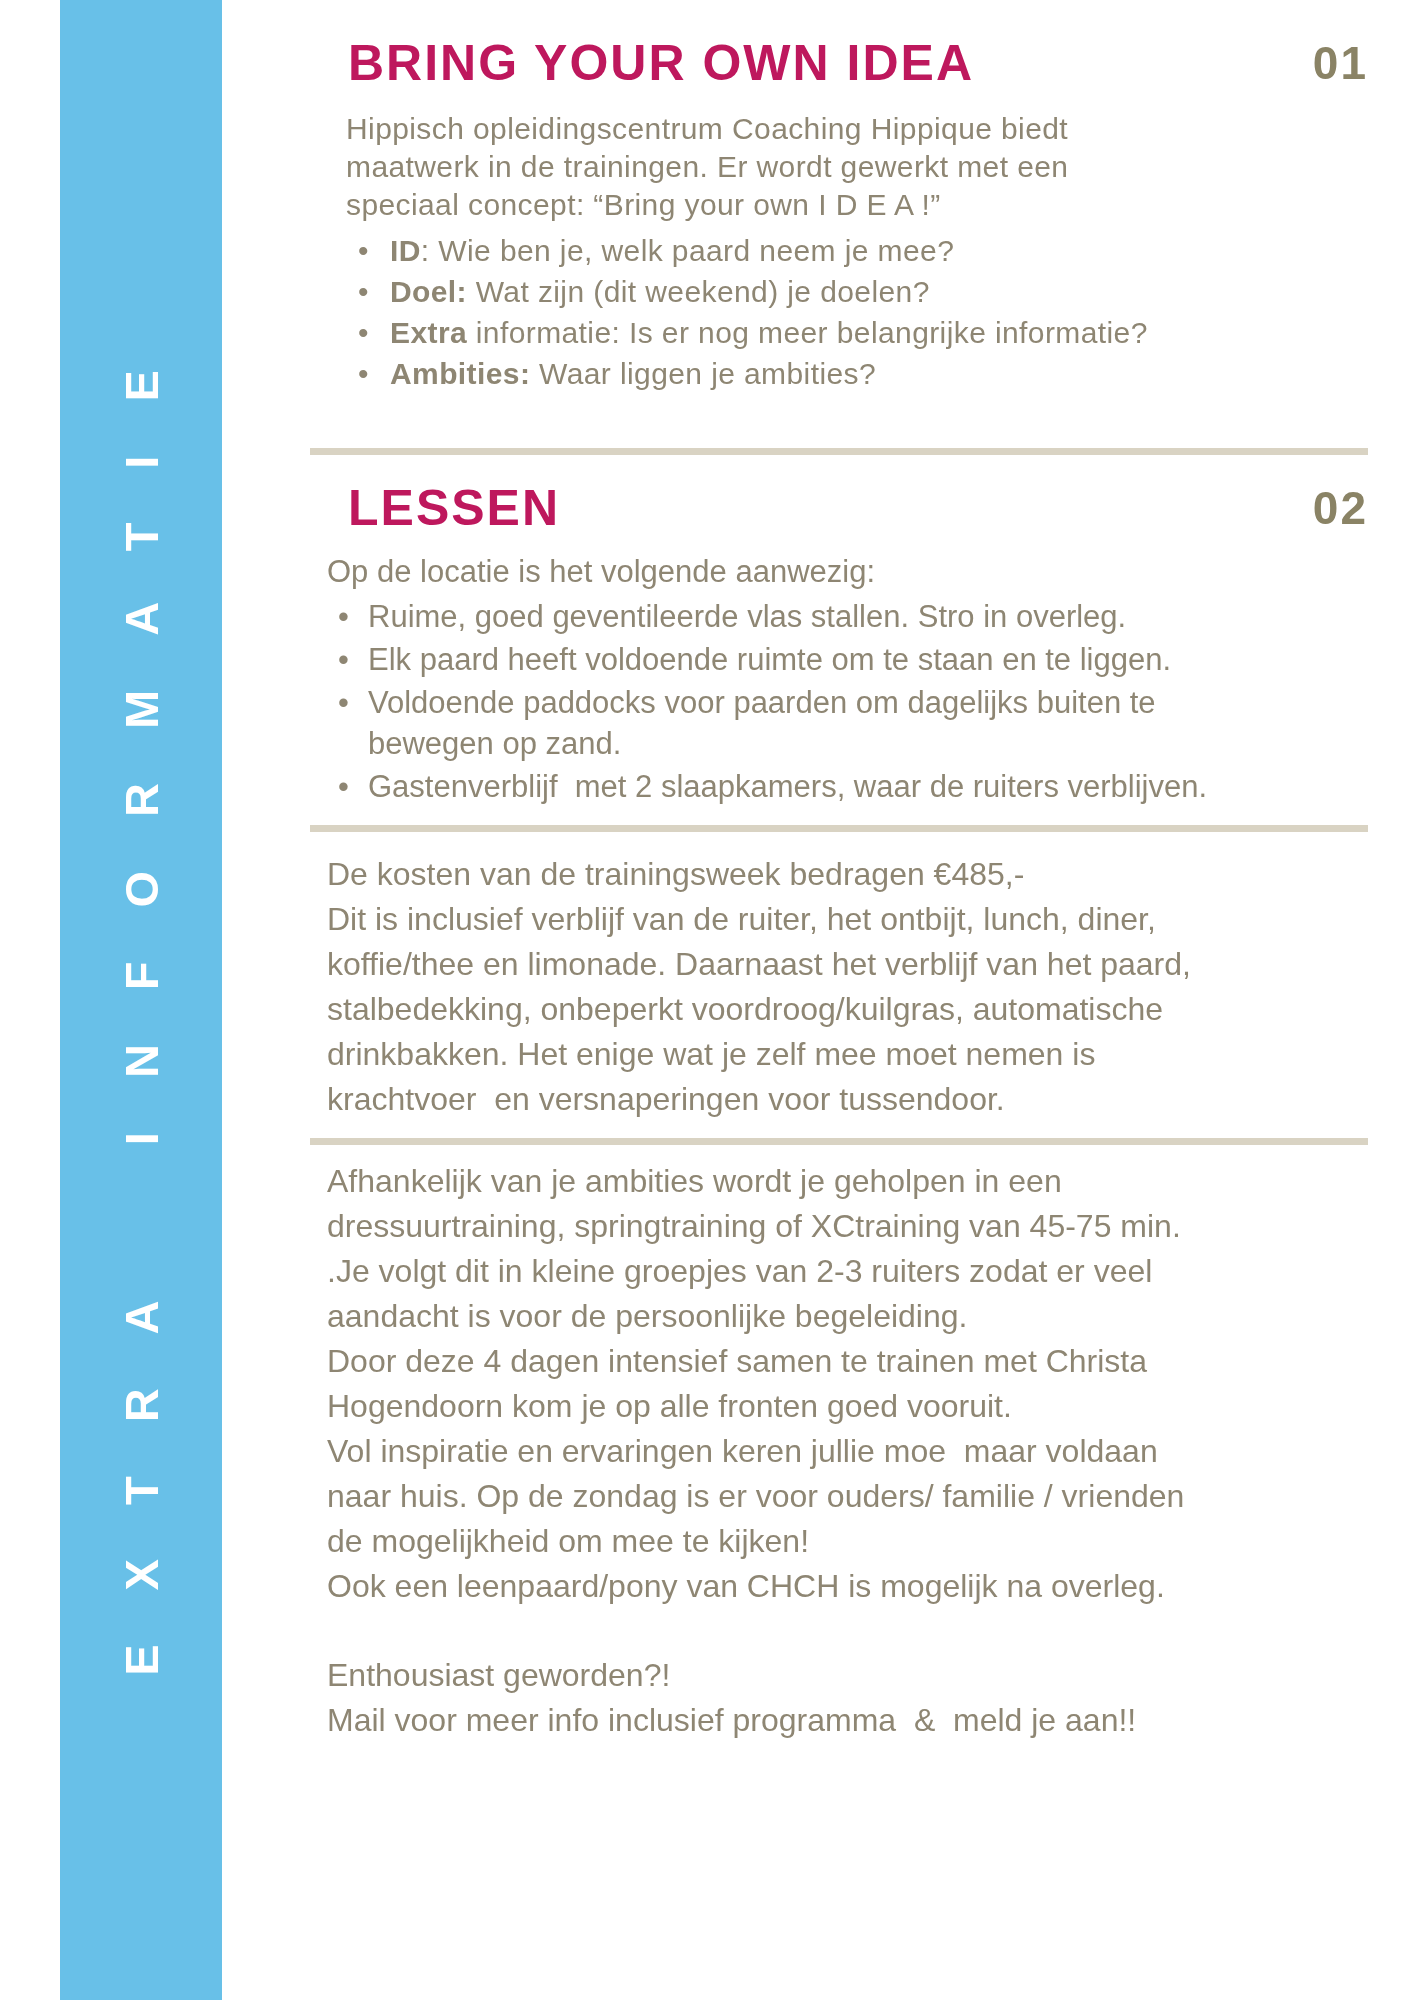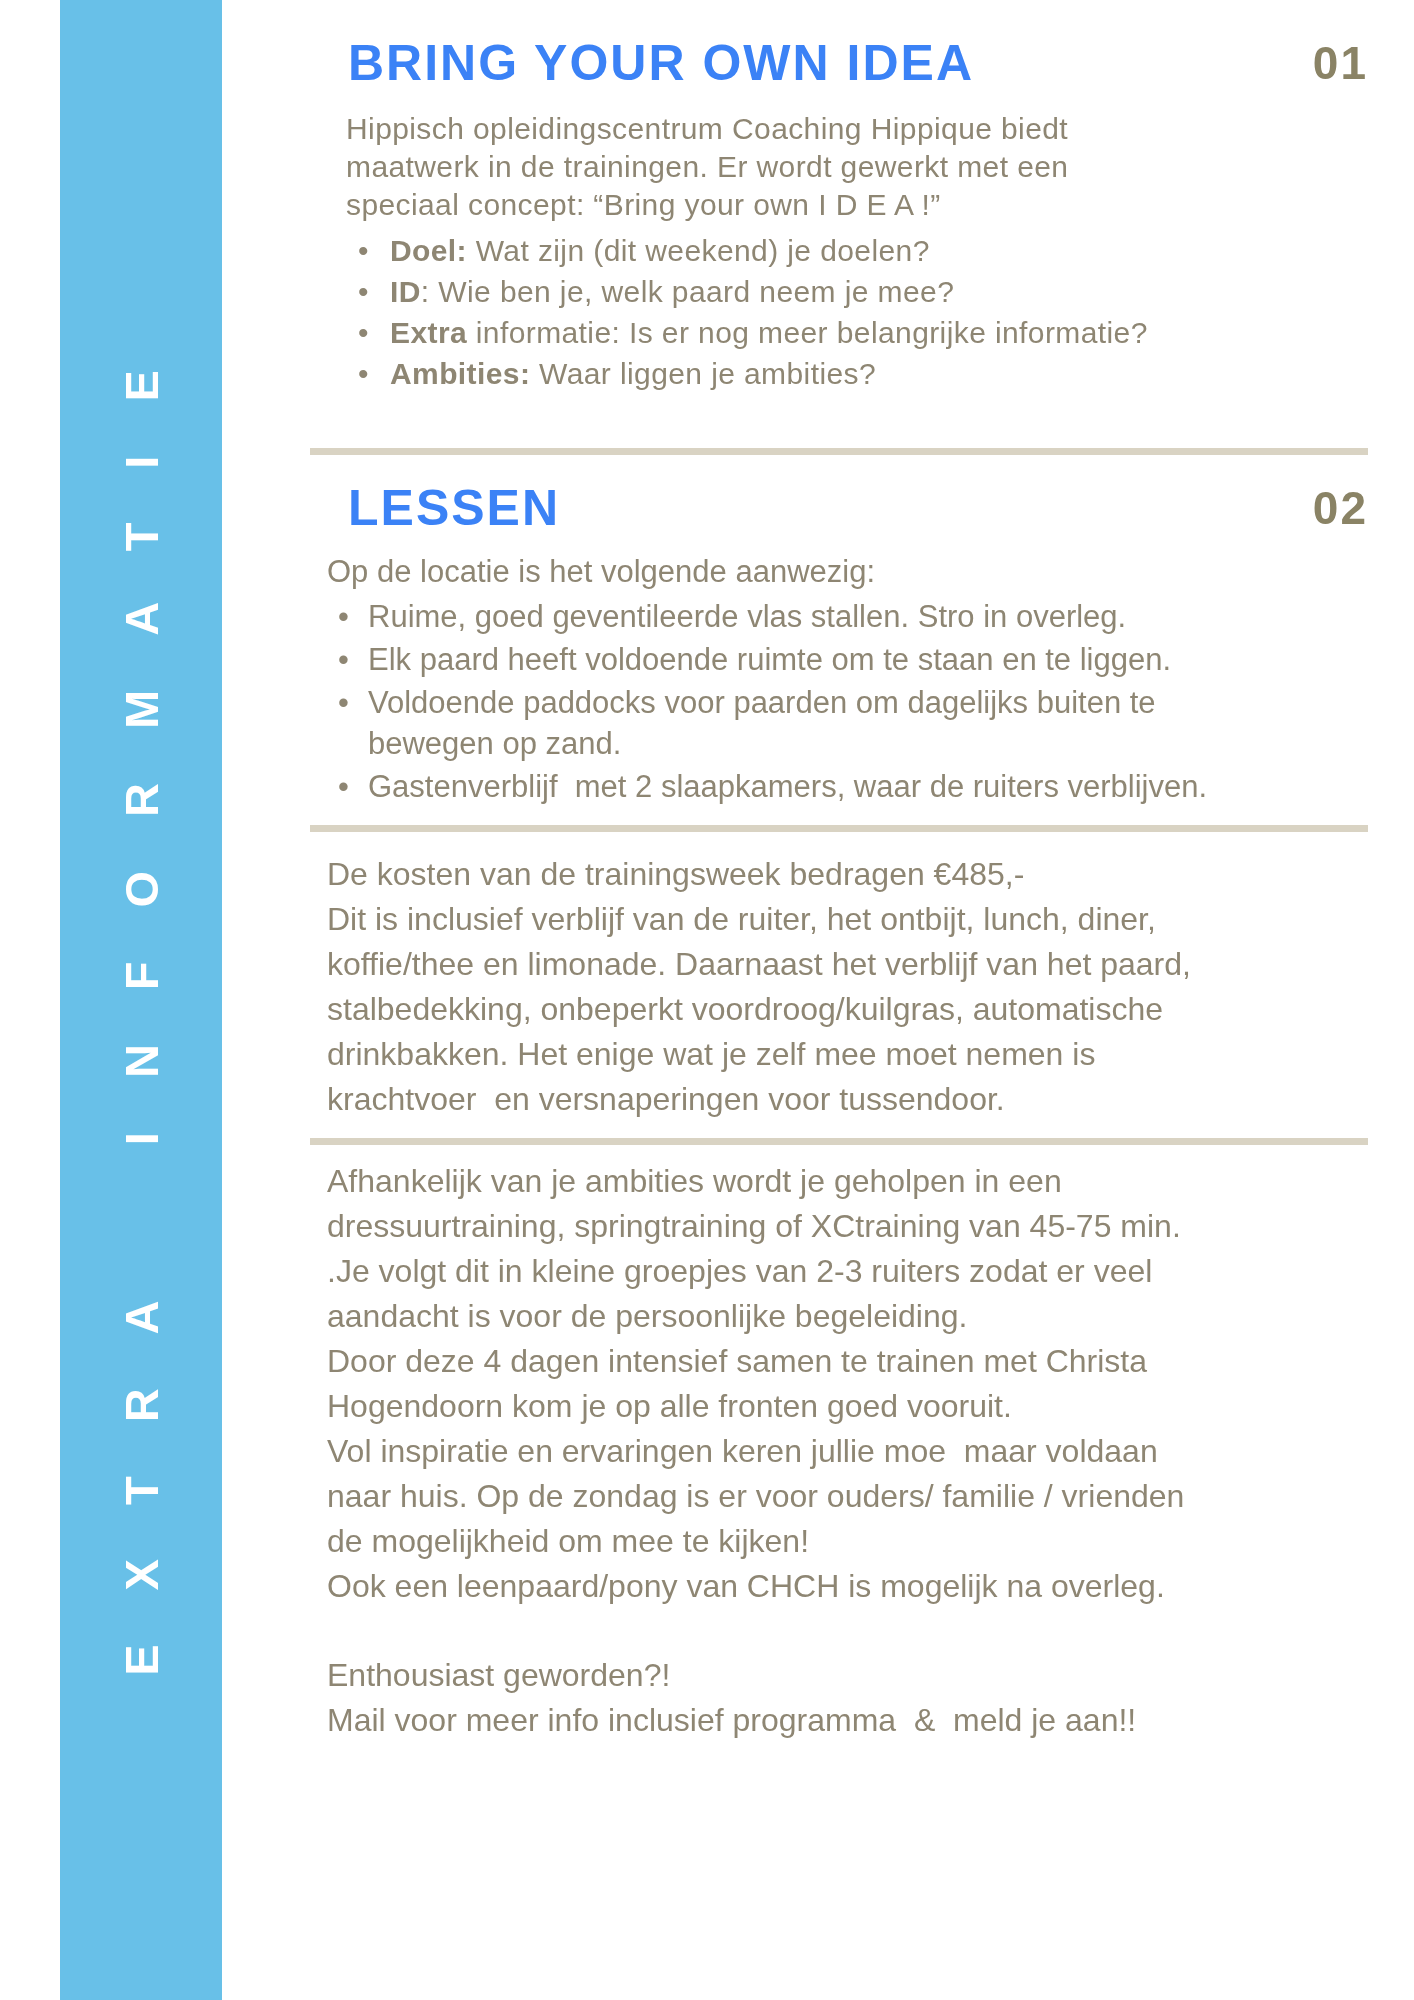--- a/index.html
+++ b/index.html
@@ -30,21 +30,21 @@
   #content{
     position:absolute;left:310px;top:0;width:1058px;
     color:#8e8673;
   }
   .sec-head{
     display:flex;justify-content:space-between;align-items:flex-start;
     margin-left:38px;
   }
   .sec-title{
     margin:0;
-    color:#3b82f6;
+    color:#be185d;
     font-size:50px;
     line-height:54px;
     font-weight:bold;
     letter-spacing:2px;
   }
   .sec-num{
     color:#8a8365;
     font-size:46px;
     line-height:54px;
     font-weight:bold;
@@ -101,22 +101,22 @@
 
     <section>
       <header class="sec-head" id="sec1-head" style="margin-top:36px;">
         <h1 class="sec-title">BRING YOUR OWN IDEA</h1>
         <span class="sec-num">01</span>
       </header>
       <p class="pre s1-intro">Hippisch opleidingscentrum Coaching Hippique biedt
 maatwerk in de trainingen. Er wordt gewerkt met een
 speciaal concept: “Bring your own I D E A !”</p>
       <ul class="bullets s1">
+        <li><span class="b-lead">ID</span><span>: Wie ben je, welk paard neem je mee?</span></li>
         <li><span class="b-lead">Doel:</span><span> Wat zijn (dit weekend) je doelen?</span></li>
-        <li><span class="b-lead">ID</span><span>: Wie ben je, welk paard neem je mee?</span></li>
         <li><span class="b-lead">Extra</span><span> informatie: Is er nog meer belangrijke informatie?</span></li>
         <li><span class="b-lead">Ambities:</span><span> Waar liggen je ambities?</span></li>
       </ul>
       <hr class="divider" id="divider-1">
     </section>
 
     <section>
       <header class="sec-head" id="sec2-head">
         <h1 class="sec-title">LESSEN</h1>
         <span class="sec-num">02</span>

